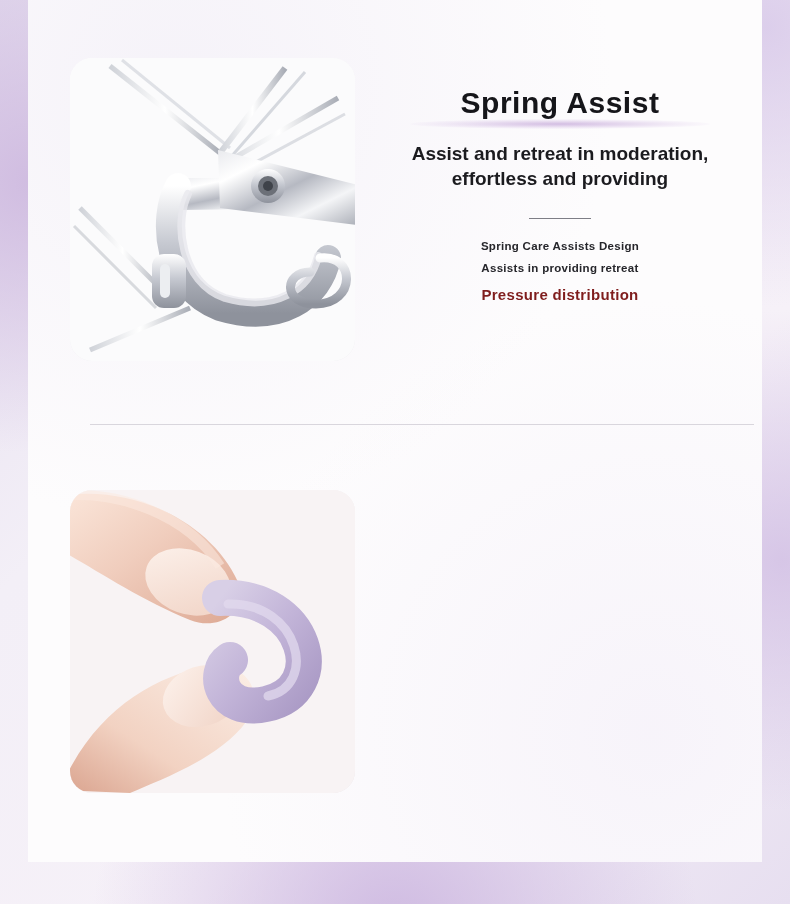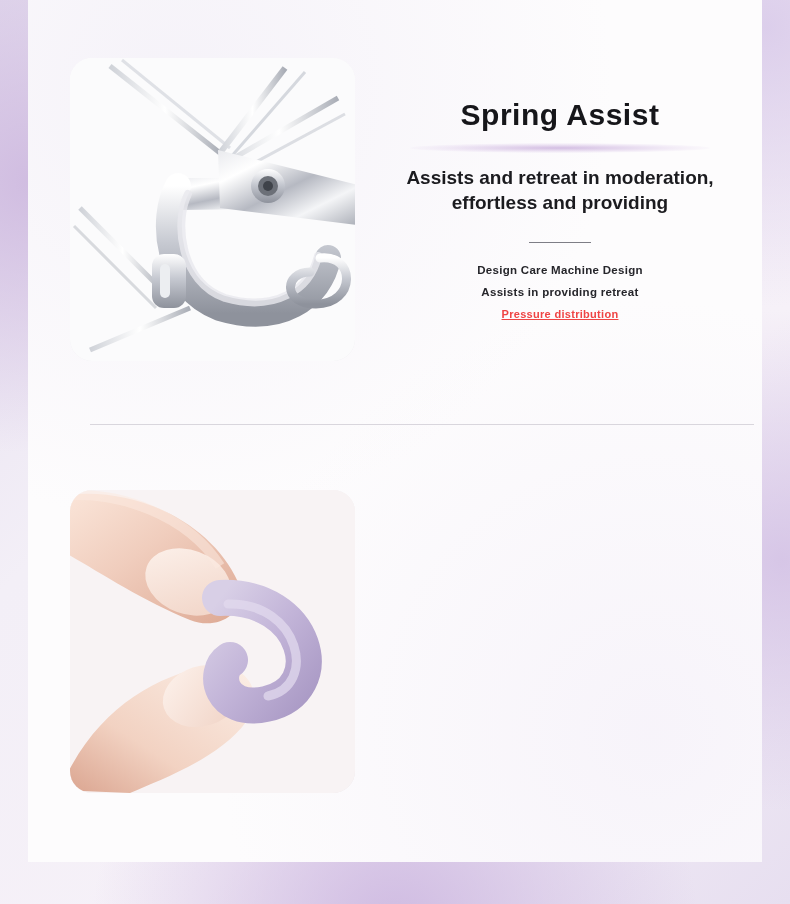--- a/index.html
+++ b/index.html
@@ -100,21 +100,21 @@
     color: #1f1f22;
   }
   #text-spring { top: 56px; }
 
   .heading {
     font-size: 30px;
     font-weight: bold;
     letter-spacing: 0.5px;
     color: #16161a;
     line-height: 1.15;
-    margin: 12px;
+    margin: 0;
     position: relative;
     z-index: 2;
   }
   .heading-underline {
     position: relative;
     width: 100%;
     height: 16px;
     margin-top: -6px;
   }
   .heading-underline:after {
@@ -148,23 +148,22 @@
     margin-top: 16px;
   }
   .bullet {
     font-size: 11.5px;
     font-weight: bold;
     color: #26262b;
     letter-spacing: 0.3px;
     line-height: 1.95;
   }
   .bullet.accent {
-    color: #ef4444;
-    font-size: 11px;
-    text-decoration: underline;
+    color: #7f1d1d;
+    font-size: 15px;
   }
 
   
   #divider {
     position: absolute;
     left: 62px;
     top: 424px;
     width: 664px;
     height: 1px;
     background: #d9d6dd;
@@ -228,26 +227,26 @@
 
           <rect x="82" y="196" width="34" height="54" rx="12" fill="url(#steel2)"></rect>
           <rect x="90" y="206" width="10" height="34" rx="5" fill="#eceef1"></rect>
         </svg>
       </div>
 
       <div class="textcol" id="text-spring">
         <h2 class="heading">Spring Assist</h2>
         <div class="heading-underline"></div>
         <p class="subhead">
-          <span>Assists and retreat in moderation,</span><br>
+          <span>Assist and retreat in moderation,</span><br>
           <span>effortless and providing</span>
         </p>
         <div class="rule"></div>
         <div class="bullets">
-          <div class="bullet">Design Care Machine Design</div>
+          <div class="bullet">Spring Care Assists Design</div>
           <div class="bullet">Assists in providing retreat</div>
           <div class="bullet accent">Pressure distribution</div>
         </div>
       </div>
     </div>
 
     <div id="divider"></div>
 
     <div class="section" id="section-pad">
 

